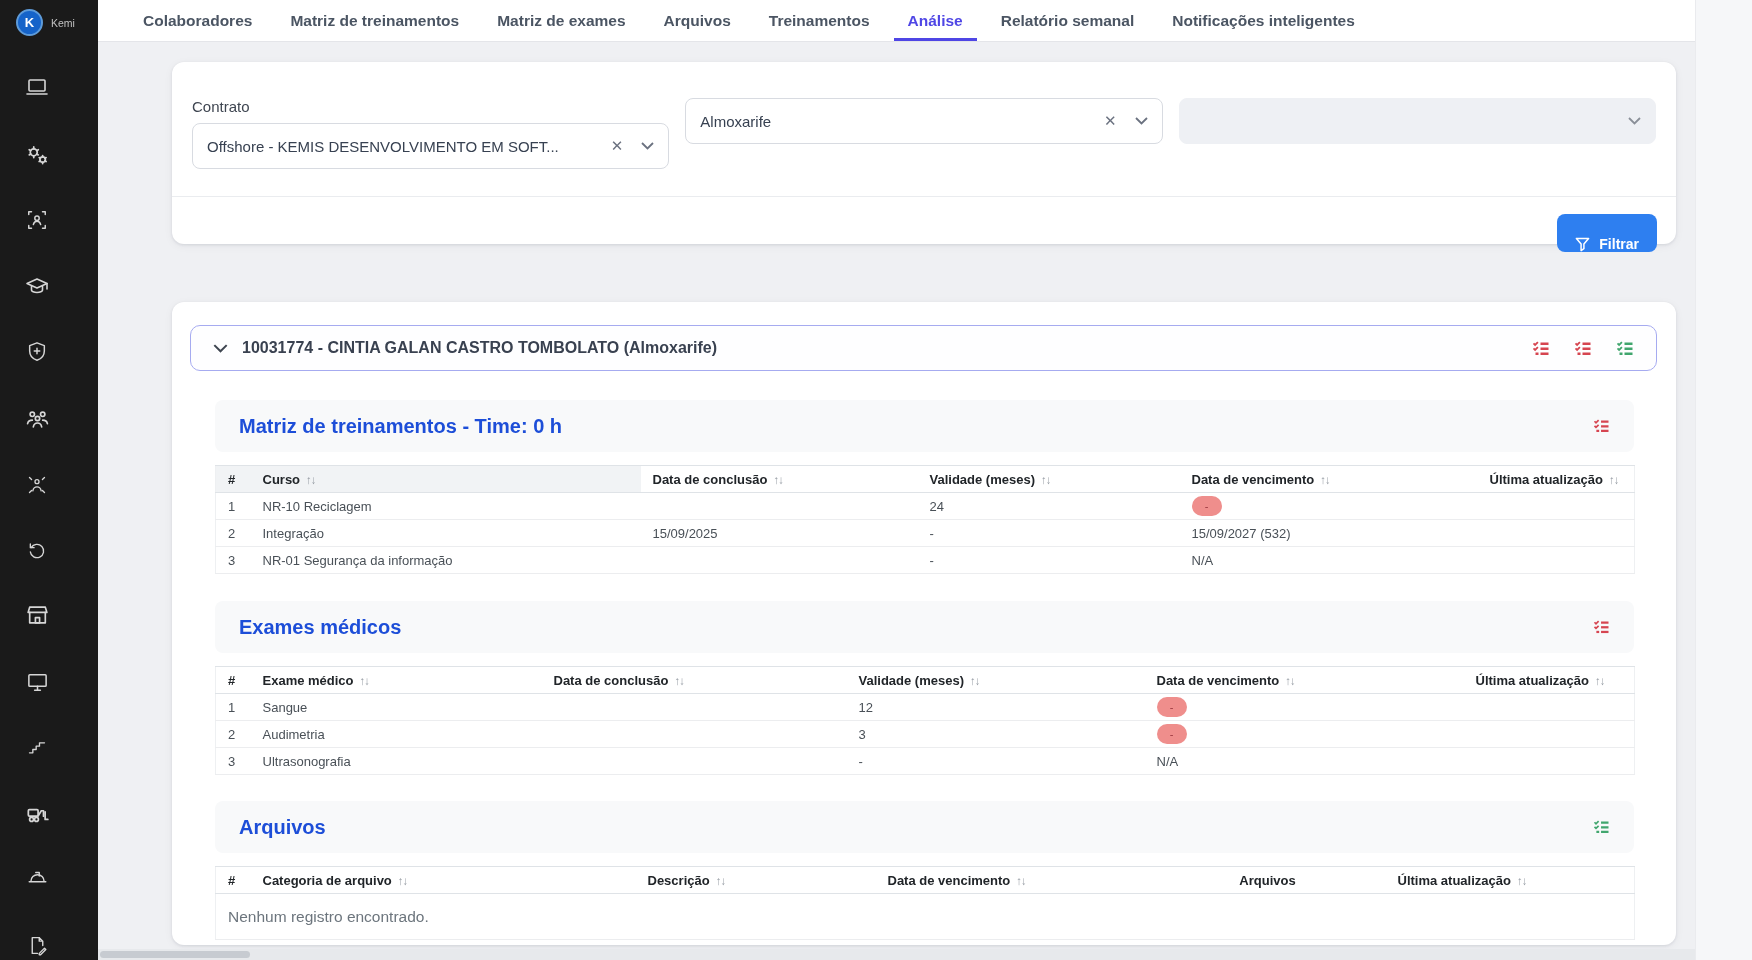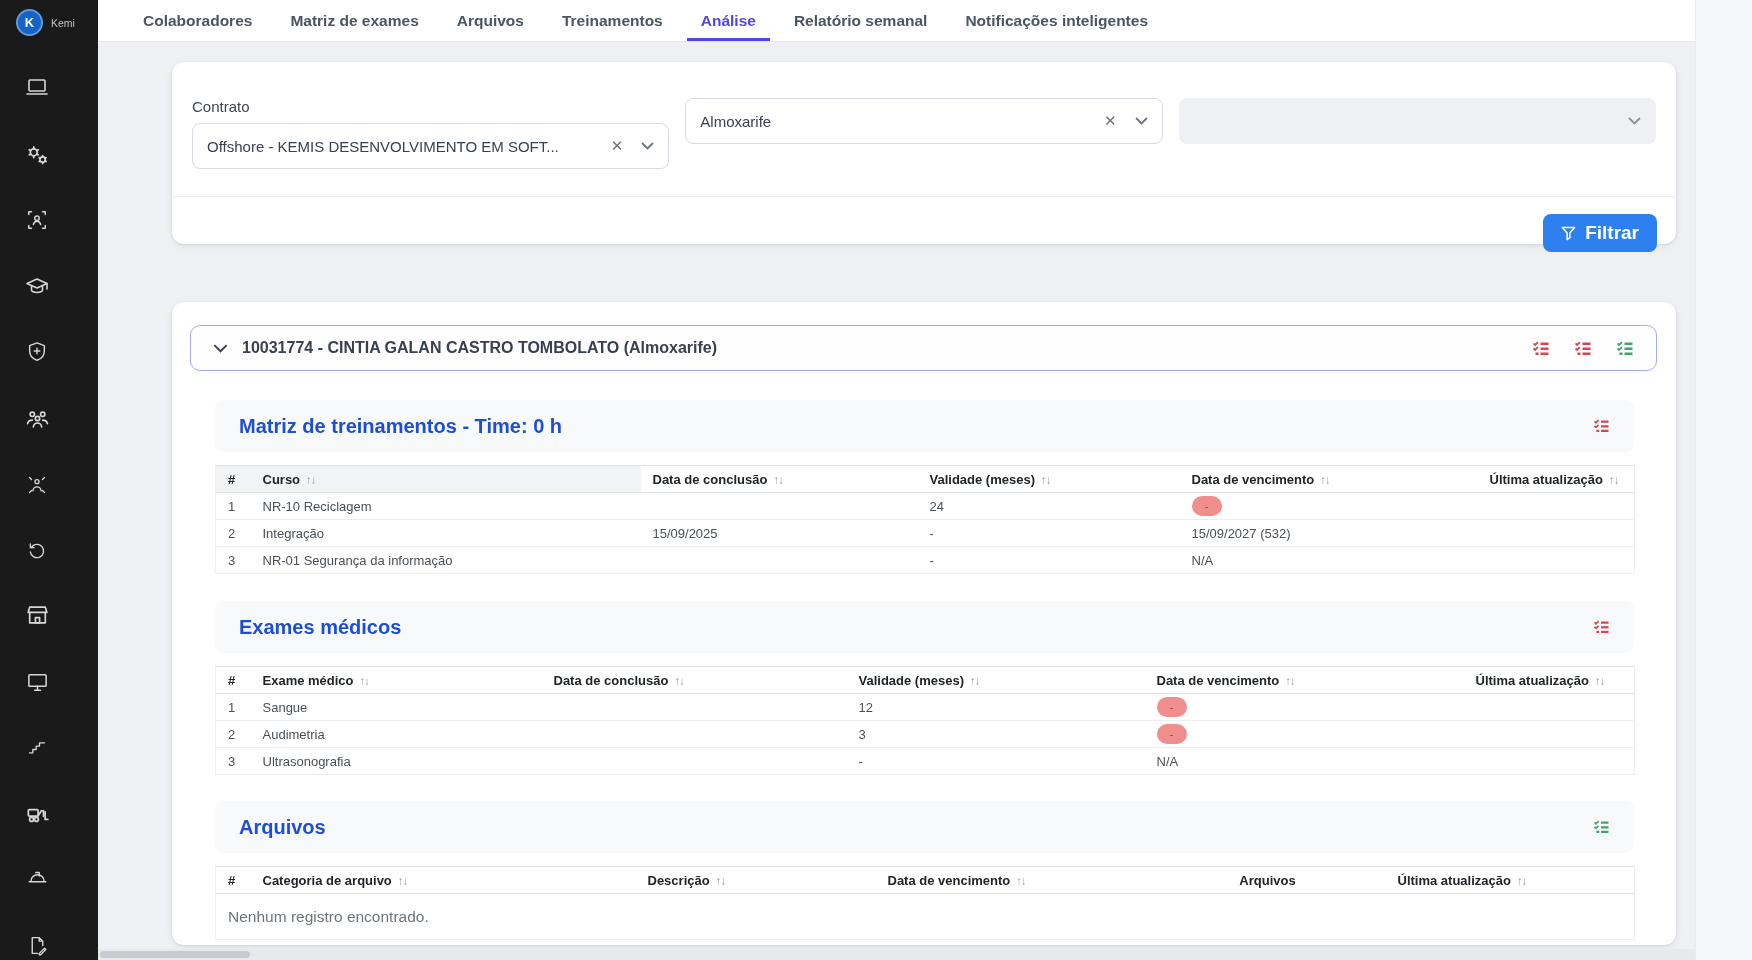--- a/index.html
+++ b/index.html
@@ -33,22 +33,22 @@
   
   .filter-card { top:20px; height:182px; }
   .filter-fields { position:absolute; top:36px; left:20px; right:20px; display:grid; grid-template-columns:1fr 1fr 1fr; gap:16px; }
   .field-label { font-size:15px; color:#3f4651; margin-bottom:8px; }
   .control { height:46px; border:1px solid #d8dbe1; border-radius:8px; background:#fff; display:flex; align-items:center;
     padding:0 14px; font-size:15px; color:#374151; cursor:pointer; }
   .control .value { flex:1; white-space:nowrap; overflow:hidden; }
   .control.disabled { background:#eef0f4; border-color:#eef0f4; }
   .clear-x { color:#6b7280; font-size:15px; margin:0 18px 0 8px; cursor:pointer; }
   .filter-divider { position:absolute; left:0; right:0; top:134px; border-top:1px solid #eaecef; }
-  .btn-filtrar { position:absolute; right:19px; top:152px; height:38px; padding:8px 18px; background:#2e7ff0; border:none;
-    border-radius:8px; color:#fff; font-size:19px; font-weight:700; font-family:inherit; display:flex; align-items:center; gap:9px; cursor:pointer; }
+  .btn-filtrar { position:absolute; right:19px; top:152px; height:38px; padding:0 18px; background:#2e7ff0; border:none;
+    border-radius:8px; color:#fff; font-size:14px; font-weight:700; font-family:inherit; display:flex; align-items:flex-end; gap:9px; cursor:pointer; }
 
   
   .main-card { top:260px; height:643px; overflow:hidden; }
   .acc-header { position:absolute; top:23px; left:18px; width:1467px; height:46px; border:1.5px solid #a6abf0; border-radius:10px;
     background:#fefeff; display:flex; align-items:center; padding:0 22px; cursor:pointer; }
   .acc-chevron { margin-right:14px; display:flex; }
   .acc-title { font-size:16px; font-weight:700; color:#394150; }
   .acc-actions { margin-left:auto; display:flex; gap:24px; align-items:center; }
   .lc { display:flex; cursor:pointer; }
   .lc.red { color:#d64550; }
@@ -182,20 +182,21 @@
         <path d="M14 3l4 4v5M14 3v4h4"></path>
         <path d="M14 21l6-6 1.5 1.5-6 6H14v-1.5z"></path>
       </svg>
   </div>
 </div>
 
 <div class="main">
 
   <div class="nav">
     <div class="tab">Colaboradores</div>
+    <div class="tab">Matriz de treinamentos</div>
     <div class="tab">Matriz de exames</div>
     <div class="tab">Arquivos</div>
     <div class="tab">Treinamentos</div>
     <div class="tab active">Análise</div>
     <div class="tab">Relatório semanal</div>
     <div class="tab">Notificações inteligentes</div>
   </div>
 
   <div class="content">
 

